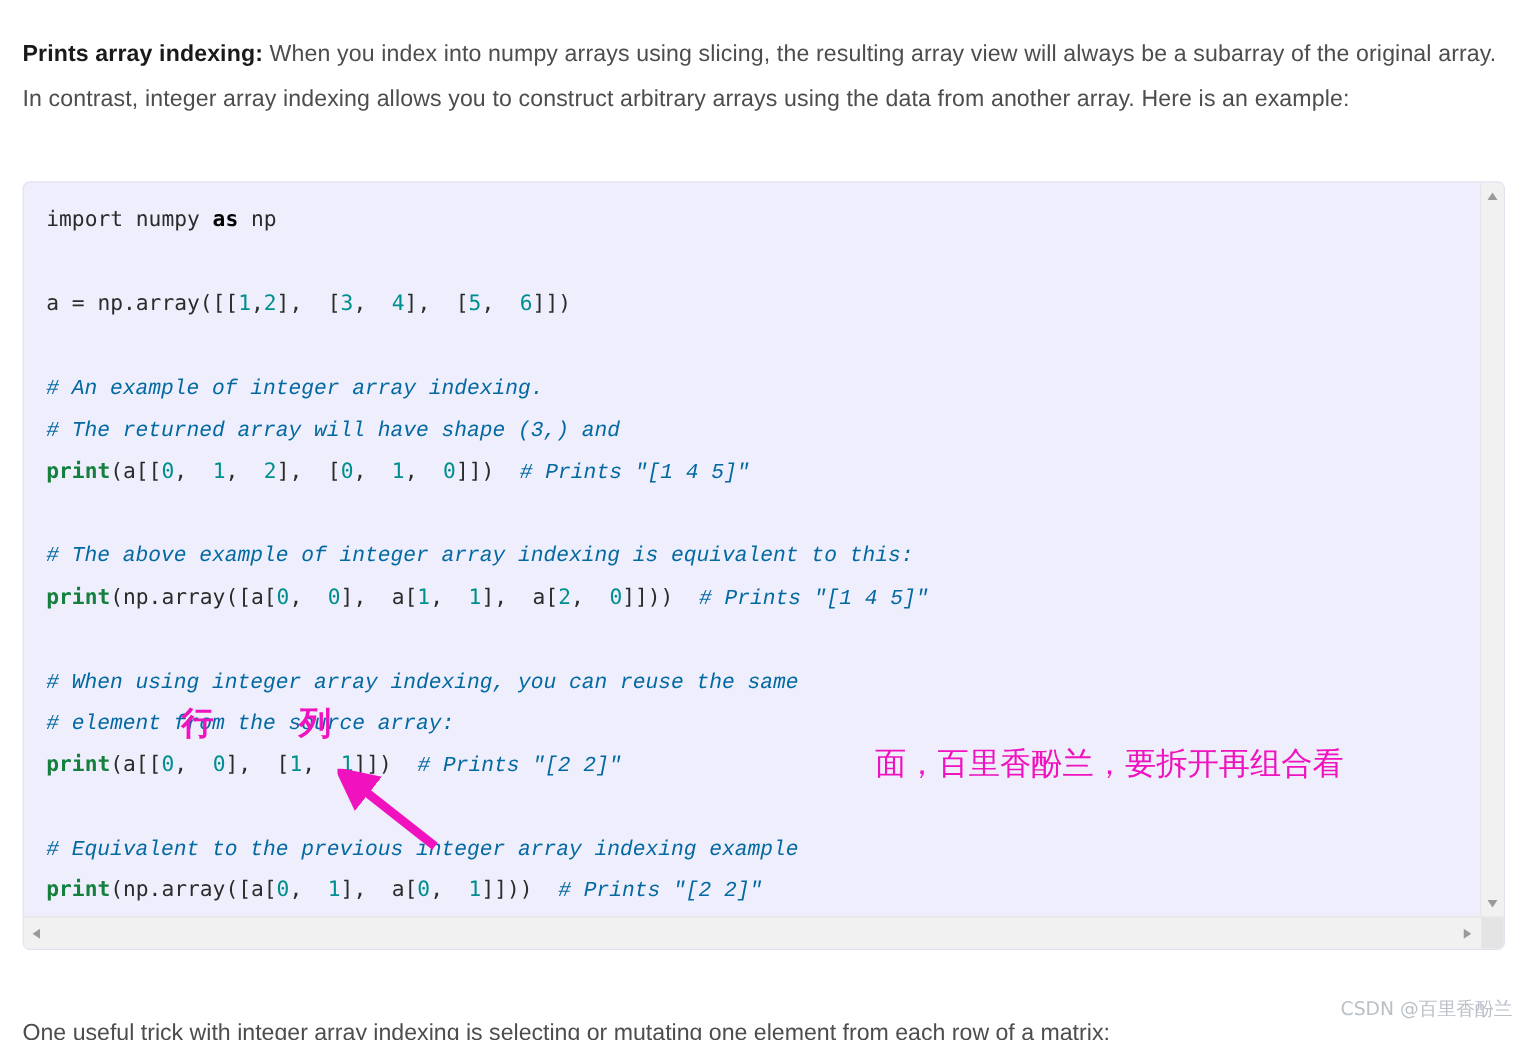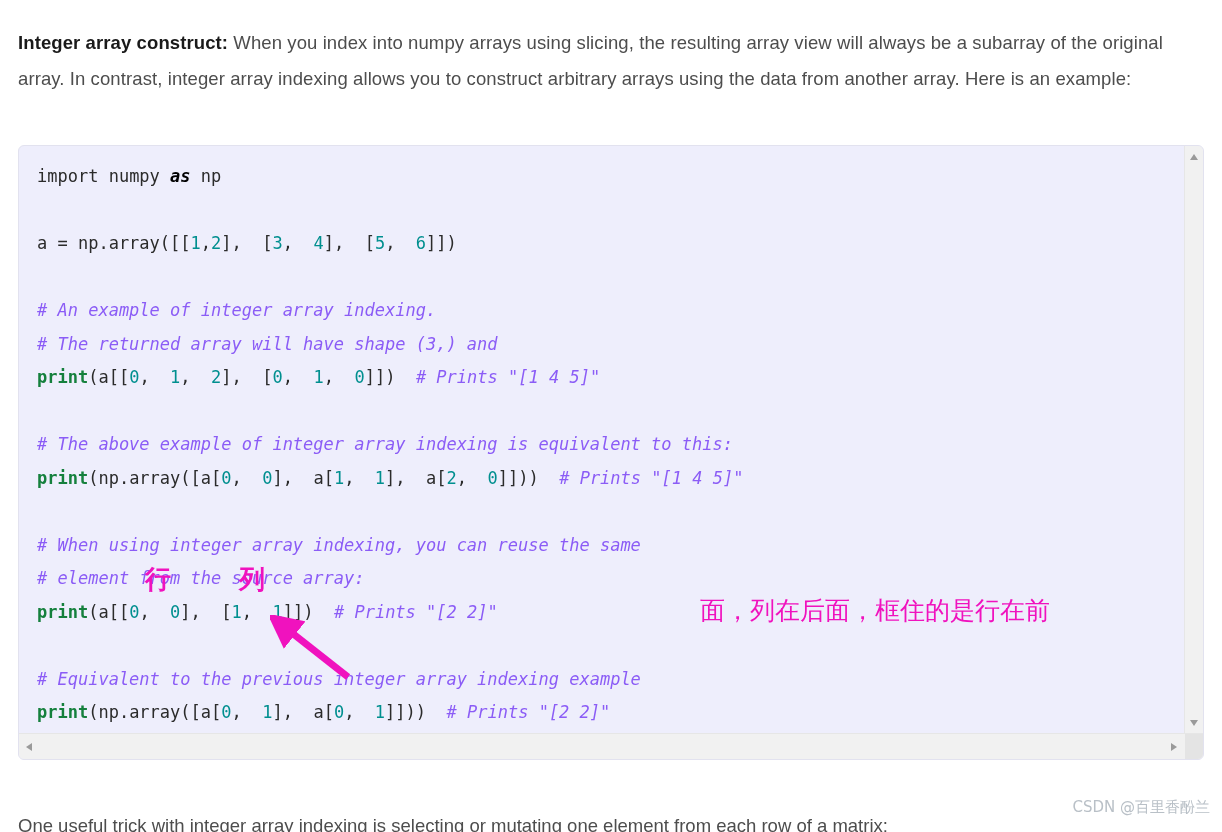--- a/index.html
+++ b/index.html
@@ -56,25 +56,25 @@
     position: absolute;
     left: 18px;
     top: 14px;
     font-family: "DejaVu Sans Mono", "Liberation Mono", monospace;
     font-size: 17px;
     line-height: 33.5px;
     white-space: pre;
     color: #24292e;
   }
   #code-lines .line { height: 33.5px; }
-  .tok-kw      { font-weight: bold; color: #000000; font-style: italic; }
+  .tok-kw      { font-weight: bold; color: #000000; }
   .tok-fn      { font-weight: bold; color: #15803d; }
   .tok-num     { color: #008f8f; }
   .tok-plain   { color: #2b2b2b; }
-  .tok-comment { color: #8b5cf6; font-style: italic; }
+  .tok-comment { color: #0369a1; font-style: italic; font-family: Liberation Mono, monospace; }
 
   
   #vscrollbar {
     position: absolute;
     right: 0; top: 0;
     width: 18px;
     bottom: 25px;
     background: #f1f1f1;
     border-left: 1px solid #e6e6e6;
   }
@@ -175,21 +175,21 @@
     font-family: "DejaVu Sans", sans-serif;
     font-size: 15px;
     color: #b9c0c7;
     white-space: nowrap;
     text-align: center;
   }
 </style>
 </head>
 <body>
 
-<p id="intro-paragraph"><span class="lead">Integer array construct:</span><span> When you index into numpy arrays using slicing, the resulting array view will always be a subarray of the original array. In contrast, integer array indexing allows you to construct arbitrary arrays using the data from another array. Here is an example:</span></p>
+<p id="intro-paragraph"><span class="lead">Prints array indexing:</span><span> When you index into numpy arrays using slicing, the resulting array view will always be a subarray of the original array. In contrast, integer array indexing allows you to construct arbitrary arrays using the data from another array. Here is an example:</span></p>
 
 <div id="code-block">
 
   <div id="code-viewport">
     <div id="code-lines"><div class="line"><span class="tok-plain">import </span><span class="tok-plain">numpy </span><span class="tok-kw">as</span><span class="tok-plain"> np</span></div><div class="line">&nbsp;</div><div class="line"><span class="tok-plain">a = np.array([[</span><span class="tok-num">1</span><span class="tok-plain">,</span><span class="tok-num">2</span><span class="tok-plain">],  [</span><span class="tok-num">3</span><span class="tok-plain">,  </span><span class="tok-num">4</span><span class="tok-plain">],  [</span><span class="tok-num">5</span><span class="tok-plain">,  </span><span class="tok-num">6</span><span class="tok-plain">]])</span></div><div class="line">&nbsp;</div><div class="line"><span class="tok-comment"># An example of integer array indexing.</span></div><div class="line"><span class="tok-comment"># The returned array will have shape (3,) and</span></div><div class="line"><span class="tok-fn">print</span><span class="tok-plain">(a[[</span><span class="tok-num">0</span><span class="tok-plain">,  </span><span class="tok-num">1</span><span class="tok-plain">,  </span><span class="tok-num">2</span><span class="tok-plain">],  [</span><span class="tok-num">0</span><span class="tok-plain">,  </span><span class="tok-num">1</span><span class="tok-plain">,  </span><span class="tok-num">0</span><span class="tok-plain">]])  </span><span class="tok-comment"># Prints "[1 4 5]"</span></div><div class="line">&nbsp;</div><div class="line"><span class="tok-comment"># The above example of integer array indexing is equivalent to this:</span></div><div class="line"><span class="tok-fn">print</span><span class="tok-plain">(np.array([a[</span><span class="tok-num">0</span><span class="tok-plain">,  </span><span class="tok-num">0</span><span class="tok-plain">],  a[</span><span class="tok-num">1</span><span class="tok-plain">,  </span><span class="tok-num">1</span><span class="tok-plain">],  a[</span><span class="tok-num">2</span><span class="tok-plain">,  </span><span class="tok-num">0</span><span class="tok-plain">]]))  </span><span class="tok-comment"># Prints "[1 4 5]"</span></div><div class="line">&nbsp;</div><div class="line"><span class="tok-comment"># When using integer array indexing, you can reuse the same</span></div><div class="line"><span class="tok-comment"># element from the source array:</span></div><div class="line"><span class="tok-fn">print</span><span class="tok-plain">(a[[</span><span class="tok-num">0</span><span class="tok-plain">,  </span><span class="tok-num">0</span><span class="tok-plain">],  [</span><span class="tok-num">1</span><span class="tok-plain">,  </span><span class="tok-num">1</span><span class="tok-plain">]])  </span><span class="tok-comment"># Prints "[2 2]"</span></div><div class="line">&nbsp;</div><div class="line"><span class="tok-comment"># Equivalent to the previous integer array indexing example</span></div><div class="line"><span class="tok-fn">print</span><span class="tok-plain">(np.array([a[</span><span class="tok-num">0</span><span class="tok-plain">,  </span><span class="tok-num">1</span><span class="tok-plain">],  a[</span><span class="tok-num">0</span><span class="tok-plain">,  </span><span class="tok-num">1</span><span class="tok-plain">]]))  </span><span class="tok-comment"># Prints "[2 2]"</span></div></div>
   </div>
 
   <div id="vscrollbar">
     <span class="sb-arrow" id="vsb-up"></span>
     <span class="sb-arrow" id="vsb-down"></span>
@@ -199,21 +199,21 @@
     <span class="sb-arrow" id="hsb-left"></span>
     <span class="sb-arrow" id="hsb-right"></span>
     <span id="hsb-corner"></span>
   </div>
 </div>
 
 <span class="anno-cjk" id="anno-hang">行</span>
 <span class="anno-cjk" id="anno-lie">列</span>
 
 <div id="anno-note">
-  <div>面，列在后面，框住的是行在前</div>
+  <div>面，百里香酚兰，要拆开再组合看</div>
 </div>
 
 <svg id="anno-arrow" viewBox="0 0 90 70" xmlns="http://www.w3.org/2000/svg">
   <defs>
     <marker id="arrowhead" markerWidth="5" markerHeight="5" refX="1.4" refY="2.5" orient="auto">
       <polygon points="0 0, 5 2.5, 0 5" fill="#f012be"></polygon>
     </marker>
   </defs>
   <line x1="78" y1="62" x2="17" y2="14" stroke="#f012be" stroke-width="7" marker-end="url(#arrowhead)"></line>
 </svg>

